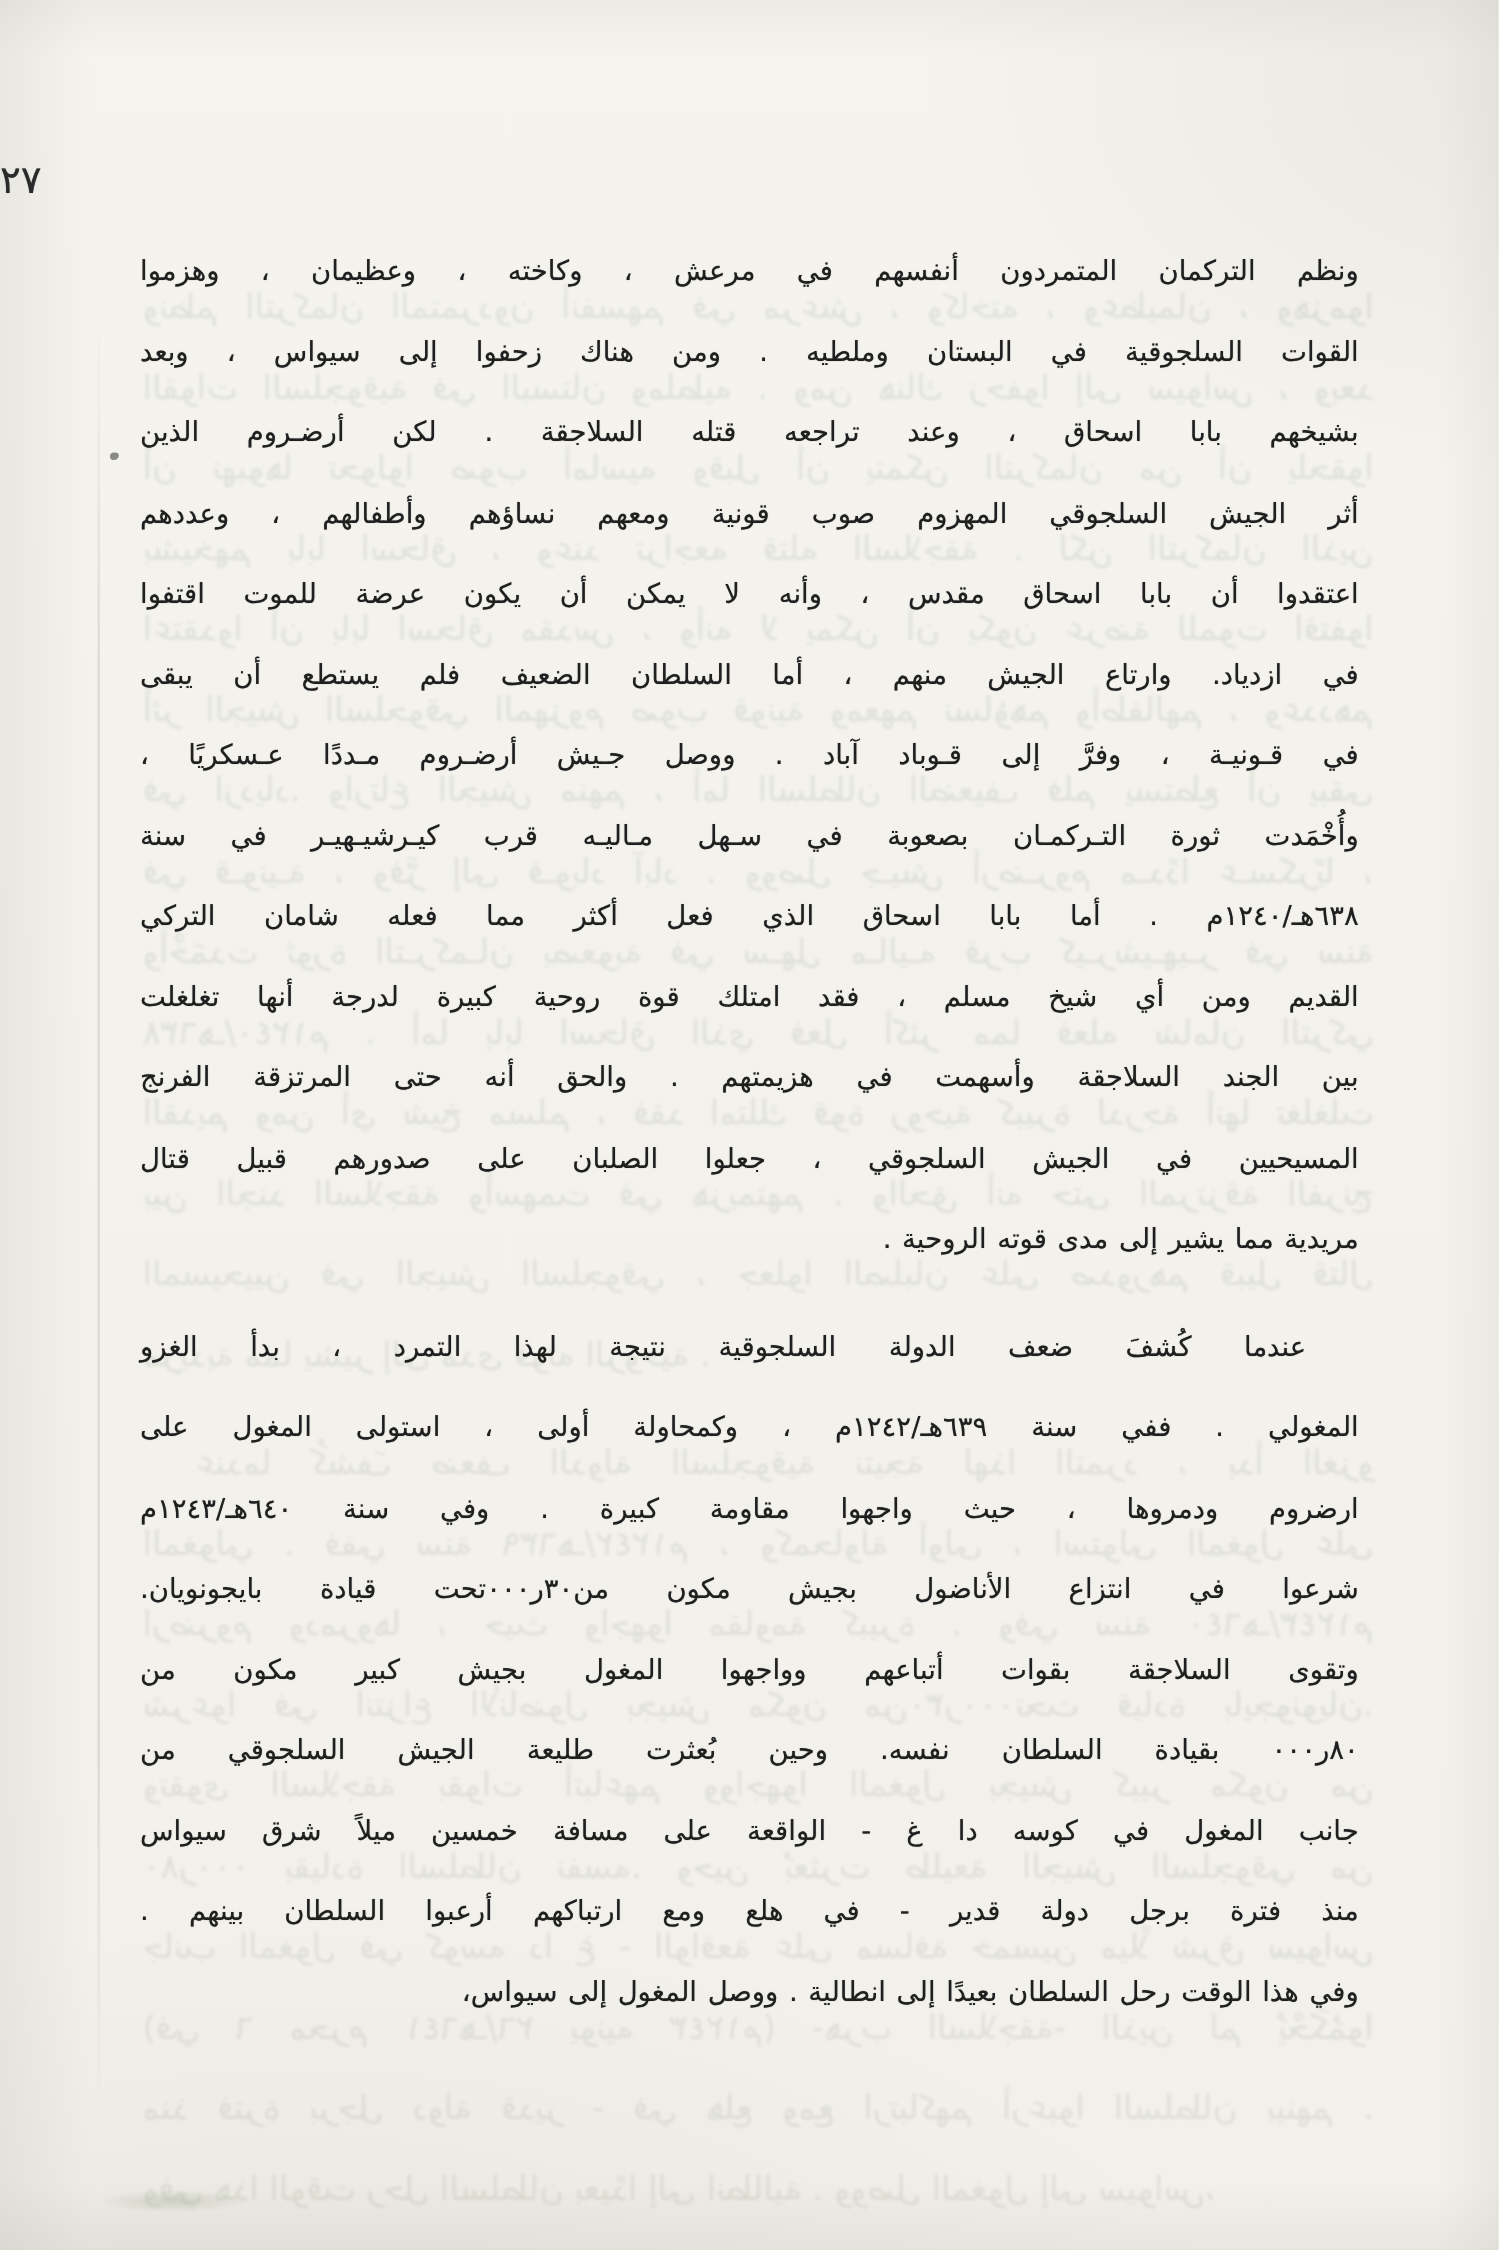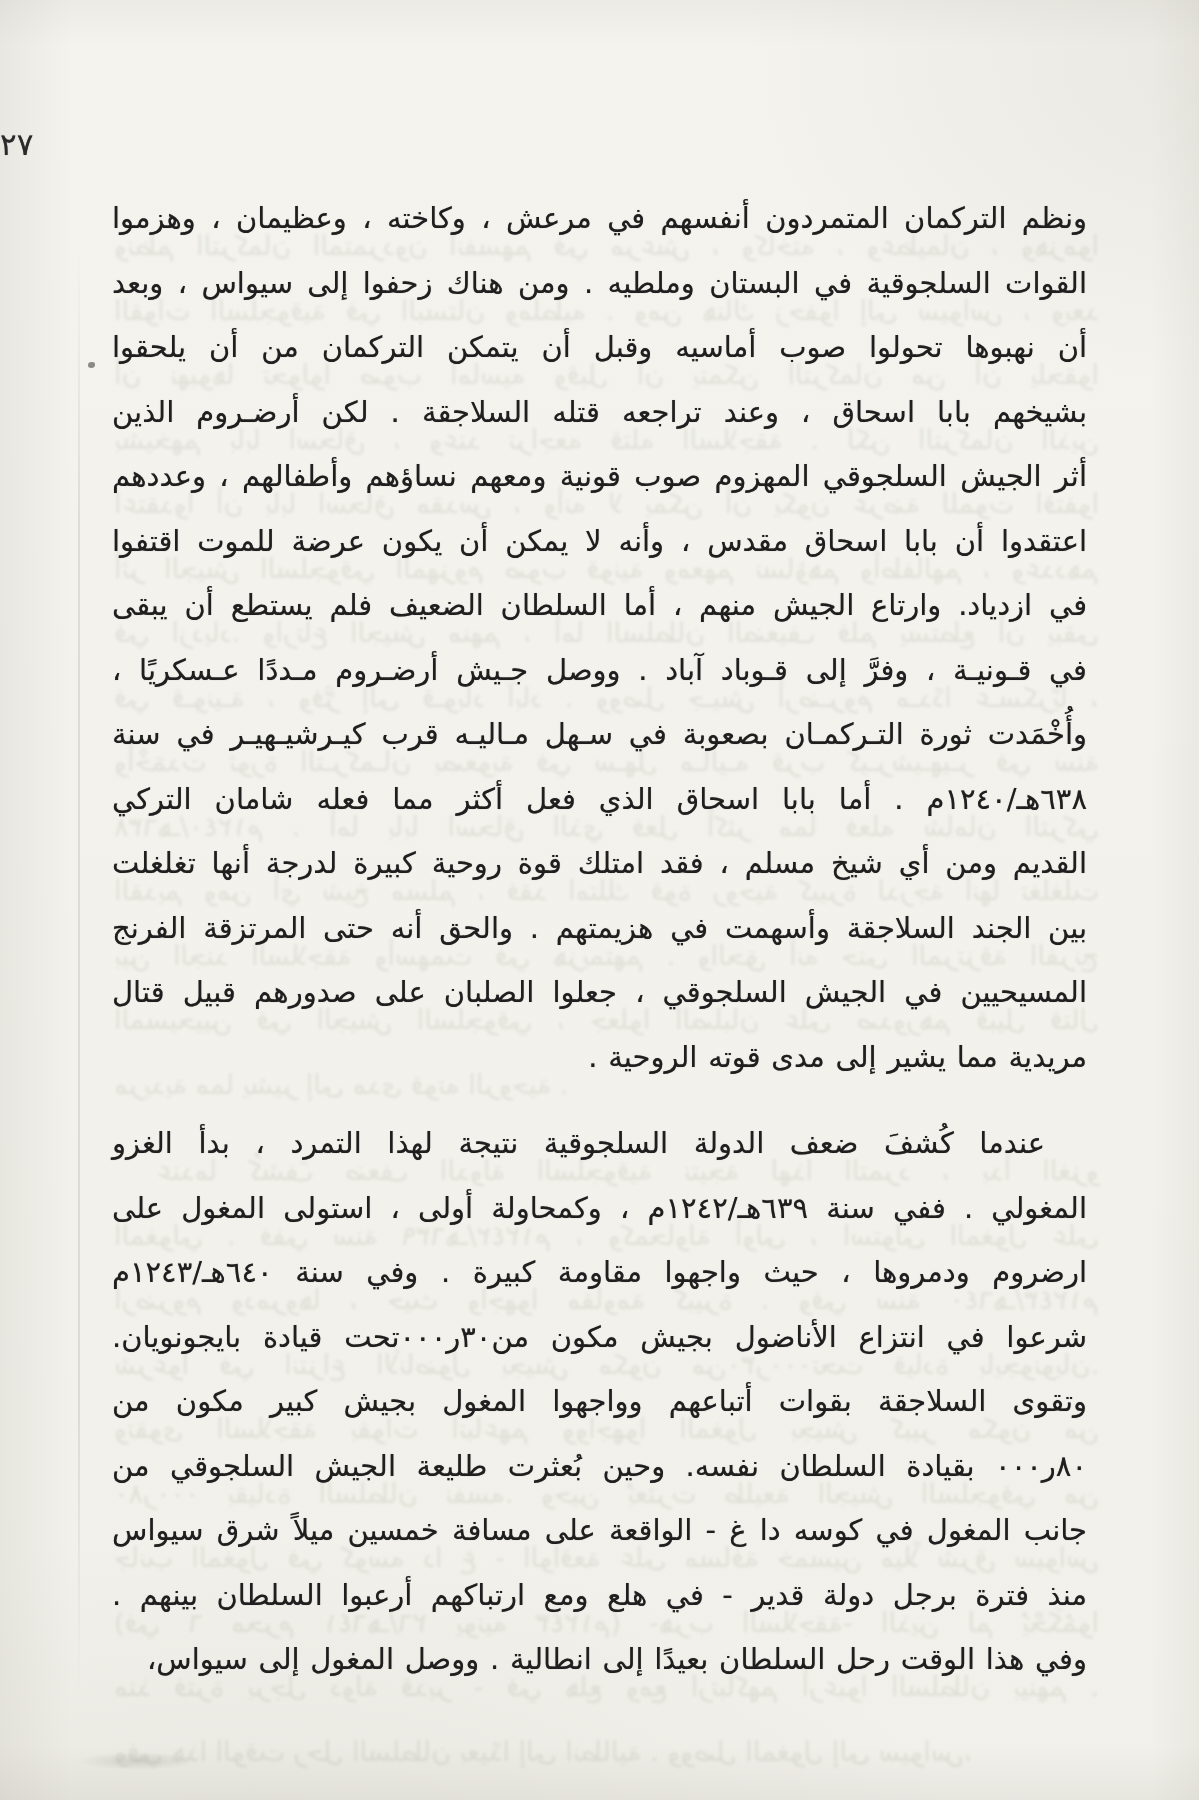--- a/index.html
+++ b/index.html
@@ -33,21 +33,21 @@
     text-align:left;
     font-size:31px;color:#2a2a2a;
     letter-spacing:2px;
     text-shadow:0 0 .7px rgba(40,40,40,.65);
   }
   
   .text{
     position:absolute;top:186px;right:112px;width:975px;
     direction:rtl;
     color:#1f1f1f;
-    font-size:29px;
+    font-size:22px;
     text-shadow:0 0 .7px rgba(25,25,25,.6);
     word-spacing:1.5px;
   }
   .text .para{margin:0;}
   .text .para + .para{margin-top:22px;}
   .line{
     line-height:64.5px;
     text-align:justify;
     text-align-last:justify;
   }
@@ -111,21 +111,20 @@
         <div class="line">(في ٦ محرم ٦٤١هـ/٢٦ يونيه ١٢٤٣م) -هرب السلاجقة- الذين لم يُحْكَمُوا</div>
         <div class="line">منذ فترة برجل دولة قدير - في هلع ومع ارتباكهم أرعبوا السلطان بينهم .</div>
         <div class="line last">وفي هذا الوقت رحل السلطان بعيدًا إلى انطالية . ووصل المغول إلى سيواس،</div>
       </div>
     </div>
   <div class="page-number">٢٧</div>
   <div class="text" style="color: rgb(31, 31, 31);">
       <div class="para">
         <div class="line first">ونظم التركمان المتمردون أنفسهم في مرعش ، وكاخته ، وعظيمان ، وهزموا</div>
         <div class="line">القوات السلجوقية في البستان وملطيه . ومن هناك زحفوا إلى سيواس ، وبعد</div>
-        <div class="line">أن نهبوها تحولوا صوب أماسيه  وقبل أن يتمكن التركمان من أن يلحقوا</div>
         <div class="line">بشيخهم بابا اسحاق ، وعند تراجعه قتله السلاجقة . لكن أرضـروم الذين</div>
         <div class="line">أثر الجيش السلجوقي المهزوم صوب قونية ومعهم نساؤهم وأطفالهم ، وعددهم</div>
         <div class="line">اعتقدوا أن بابا اسحاق مقدس ، وأنه لا يمكن أن يكون عرضة للموت اقتفوا</div>
         <div class="line">في ازدياد. وارتاع الجيش منهم ، أما السلطان الضعيف فلم يستطع أن يبقى</div>
         <div class="line">في قـونيـة ، وفرَّ إلى قـوباد آباد . ووصل جـيش أرضـروم مـددًا عـسكريًا ،</div>
         <div class="line">وأُخْمَدت ثورة التـركمـان بصعوبة في سـهل مـاليـه قرب كيـرشيـهيـر في سنة</div>
         <div class="line">٦٣٨هـ/١٢٤٠م . أما بابا اسحاق الذي فعل أكثر مما فعله شامان التركي</div>
         <div class="line">القديم ومن أي شيخ مسلم ، فقد امتلك قوة روحية كبيرة لدرجة أنها تغلغلت</div>
         <div class="line">بين الجند السلاجقة وأسهمت  في هزيمتهم . والحق أنه حتى المرتزقة الفرنج</div>
         <div class="line">المسيحيين في الجيش السلجوقي ، جعلوا الصلبان على صدورهم قبيل قتال</div>

